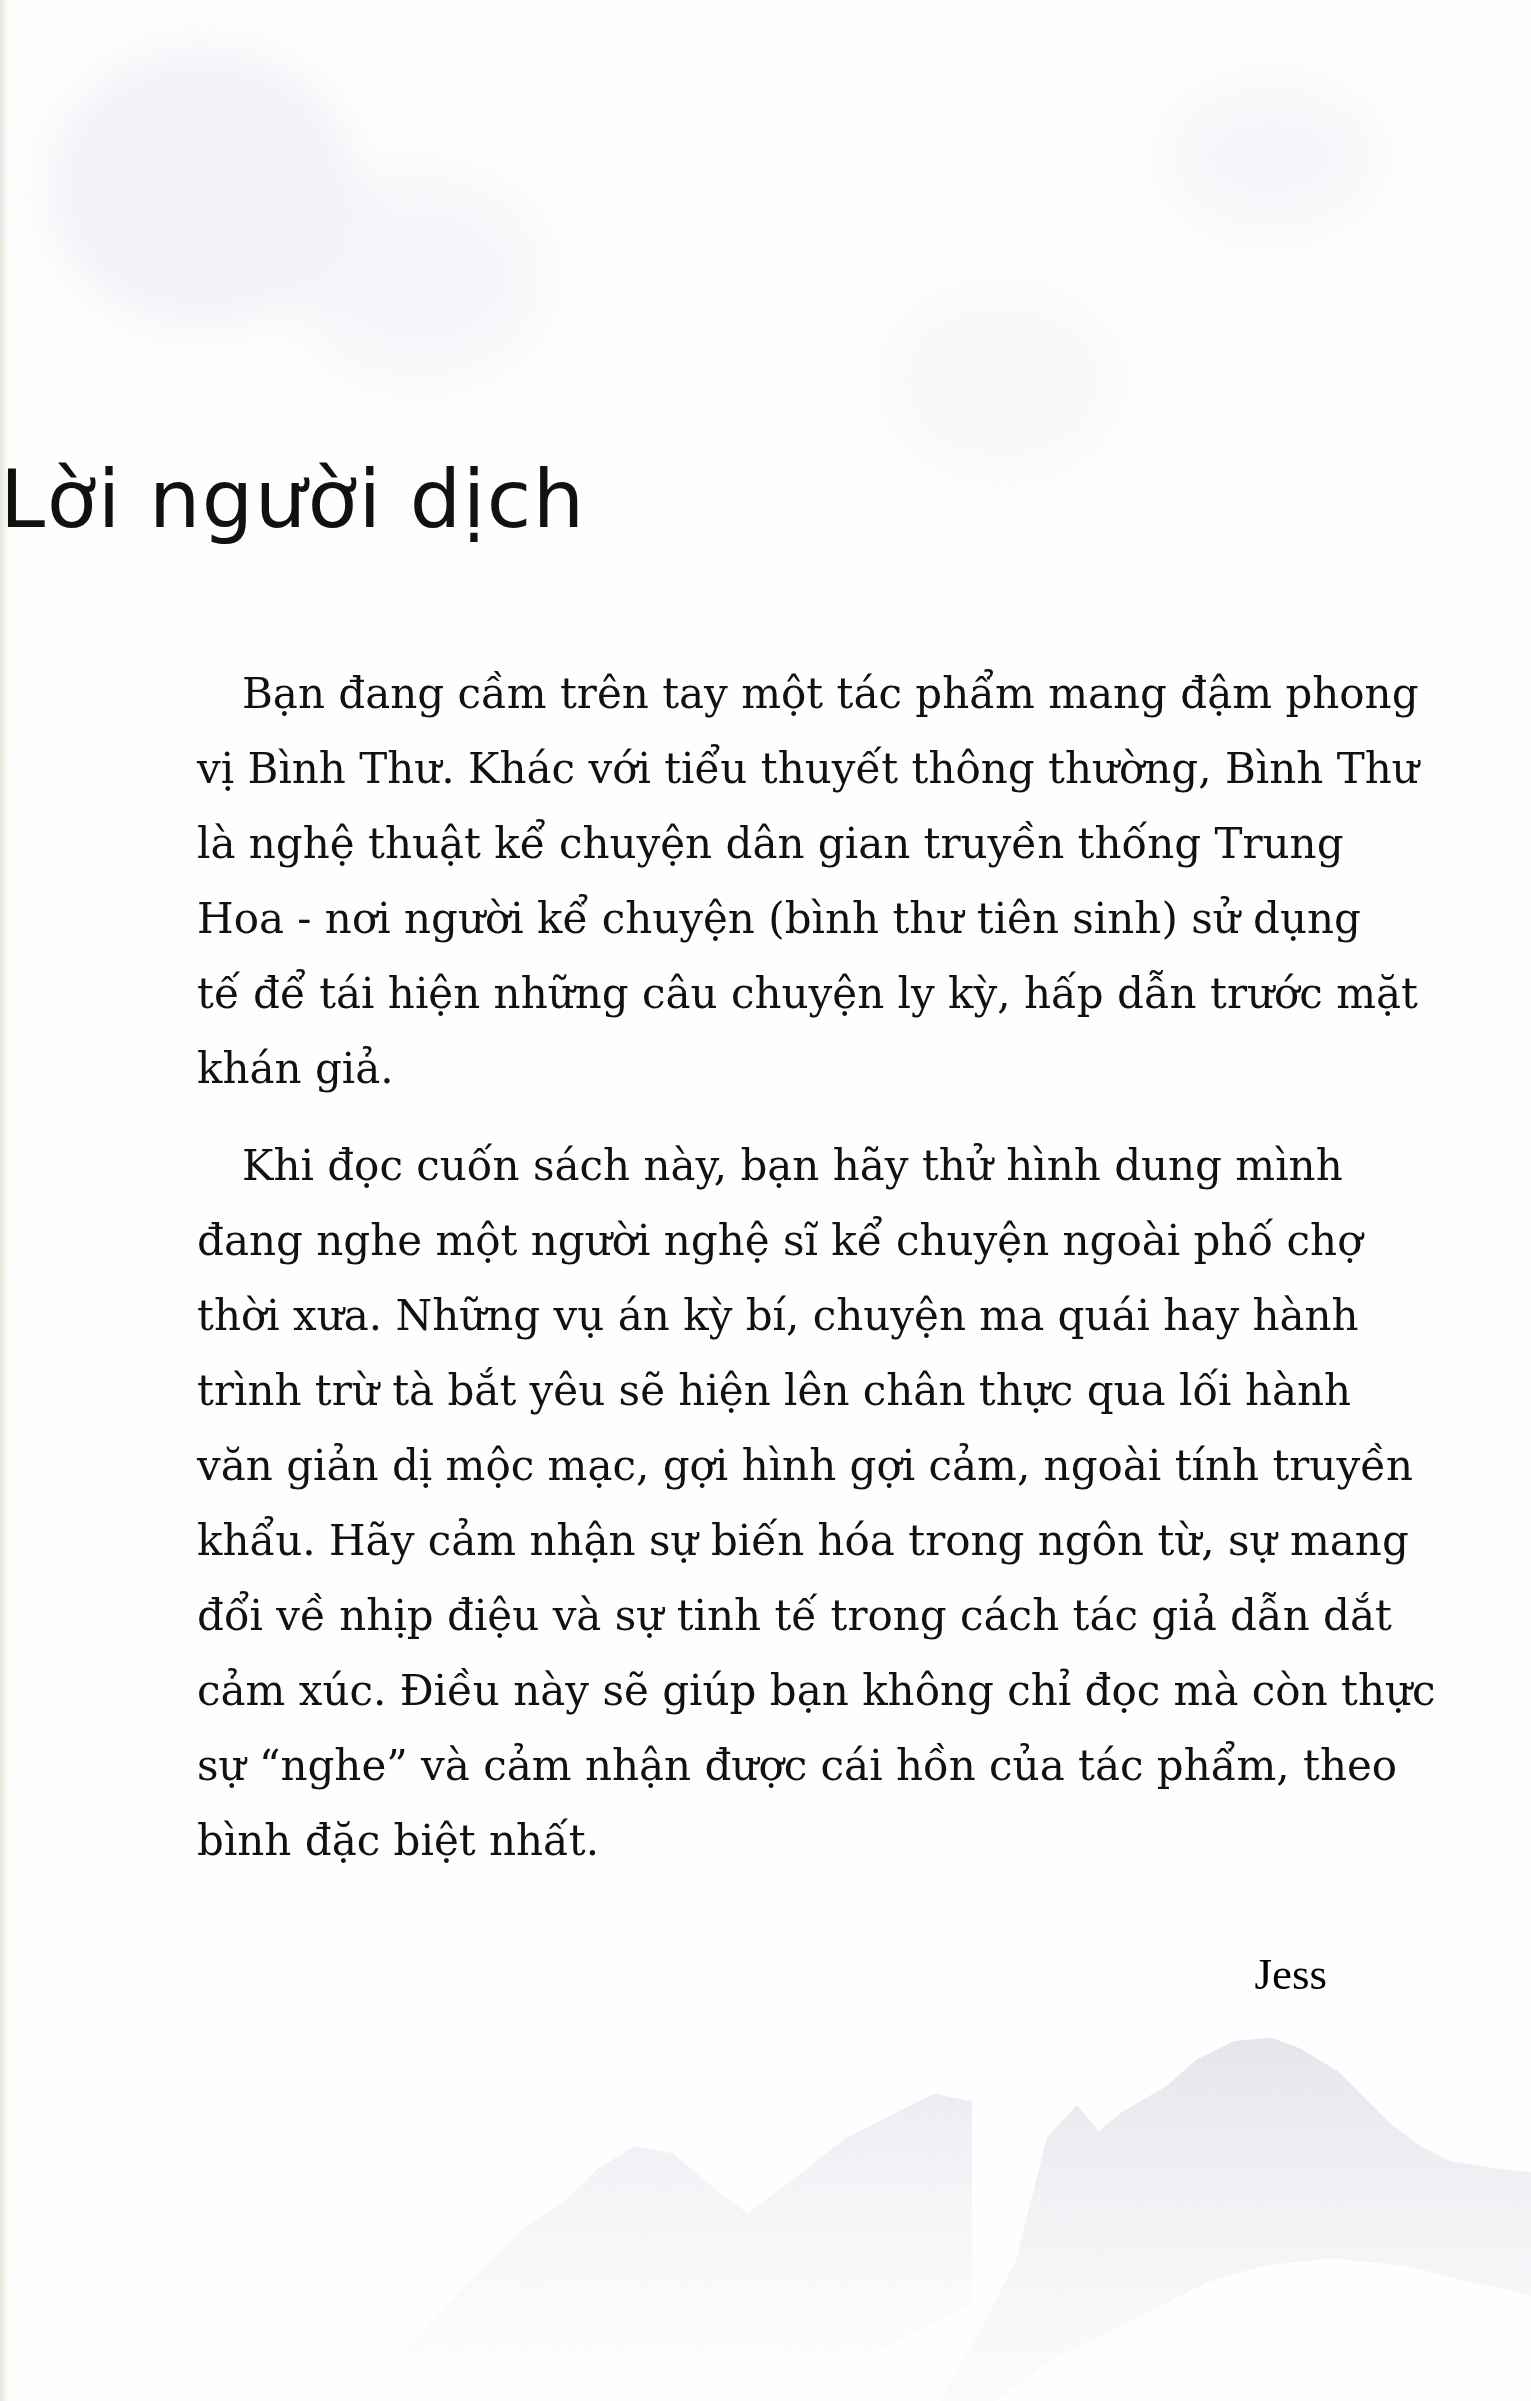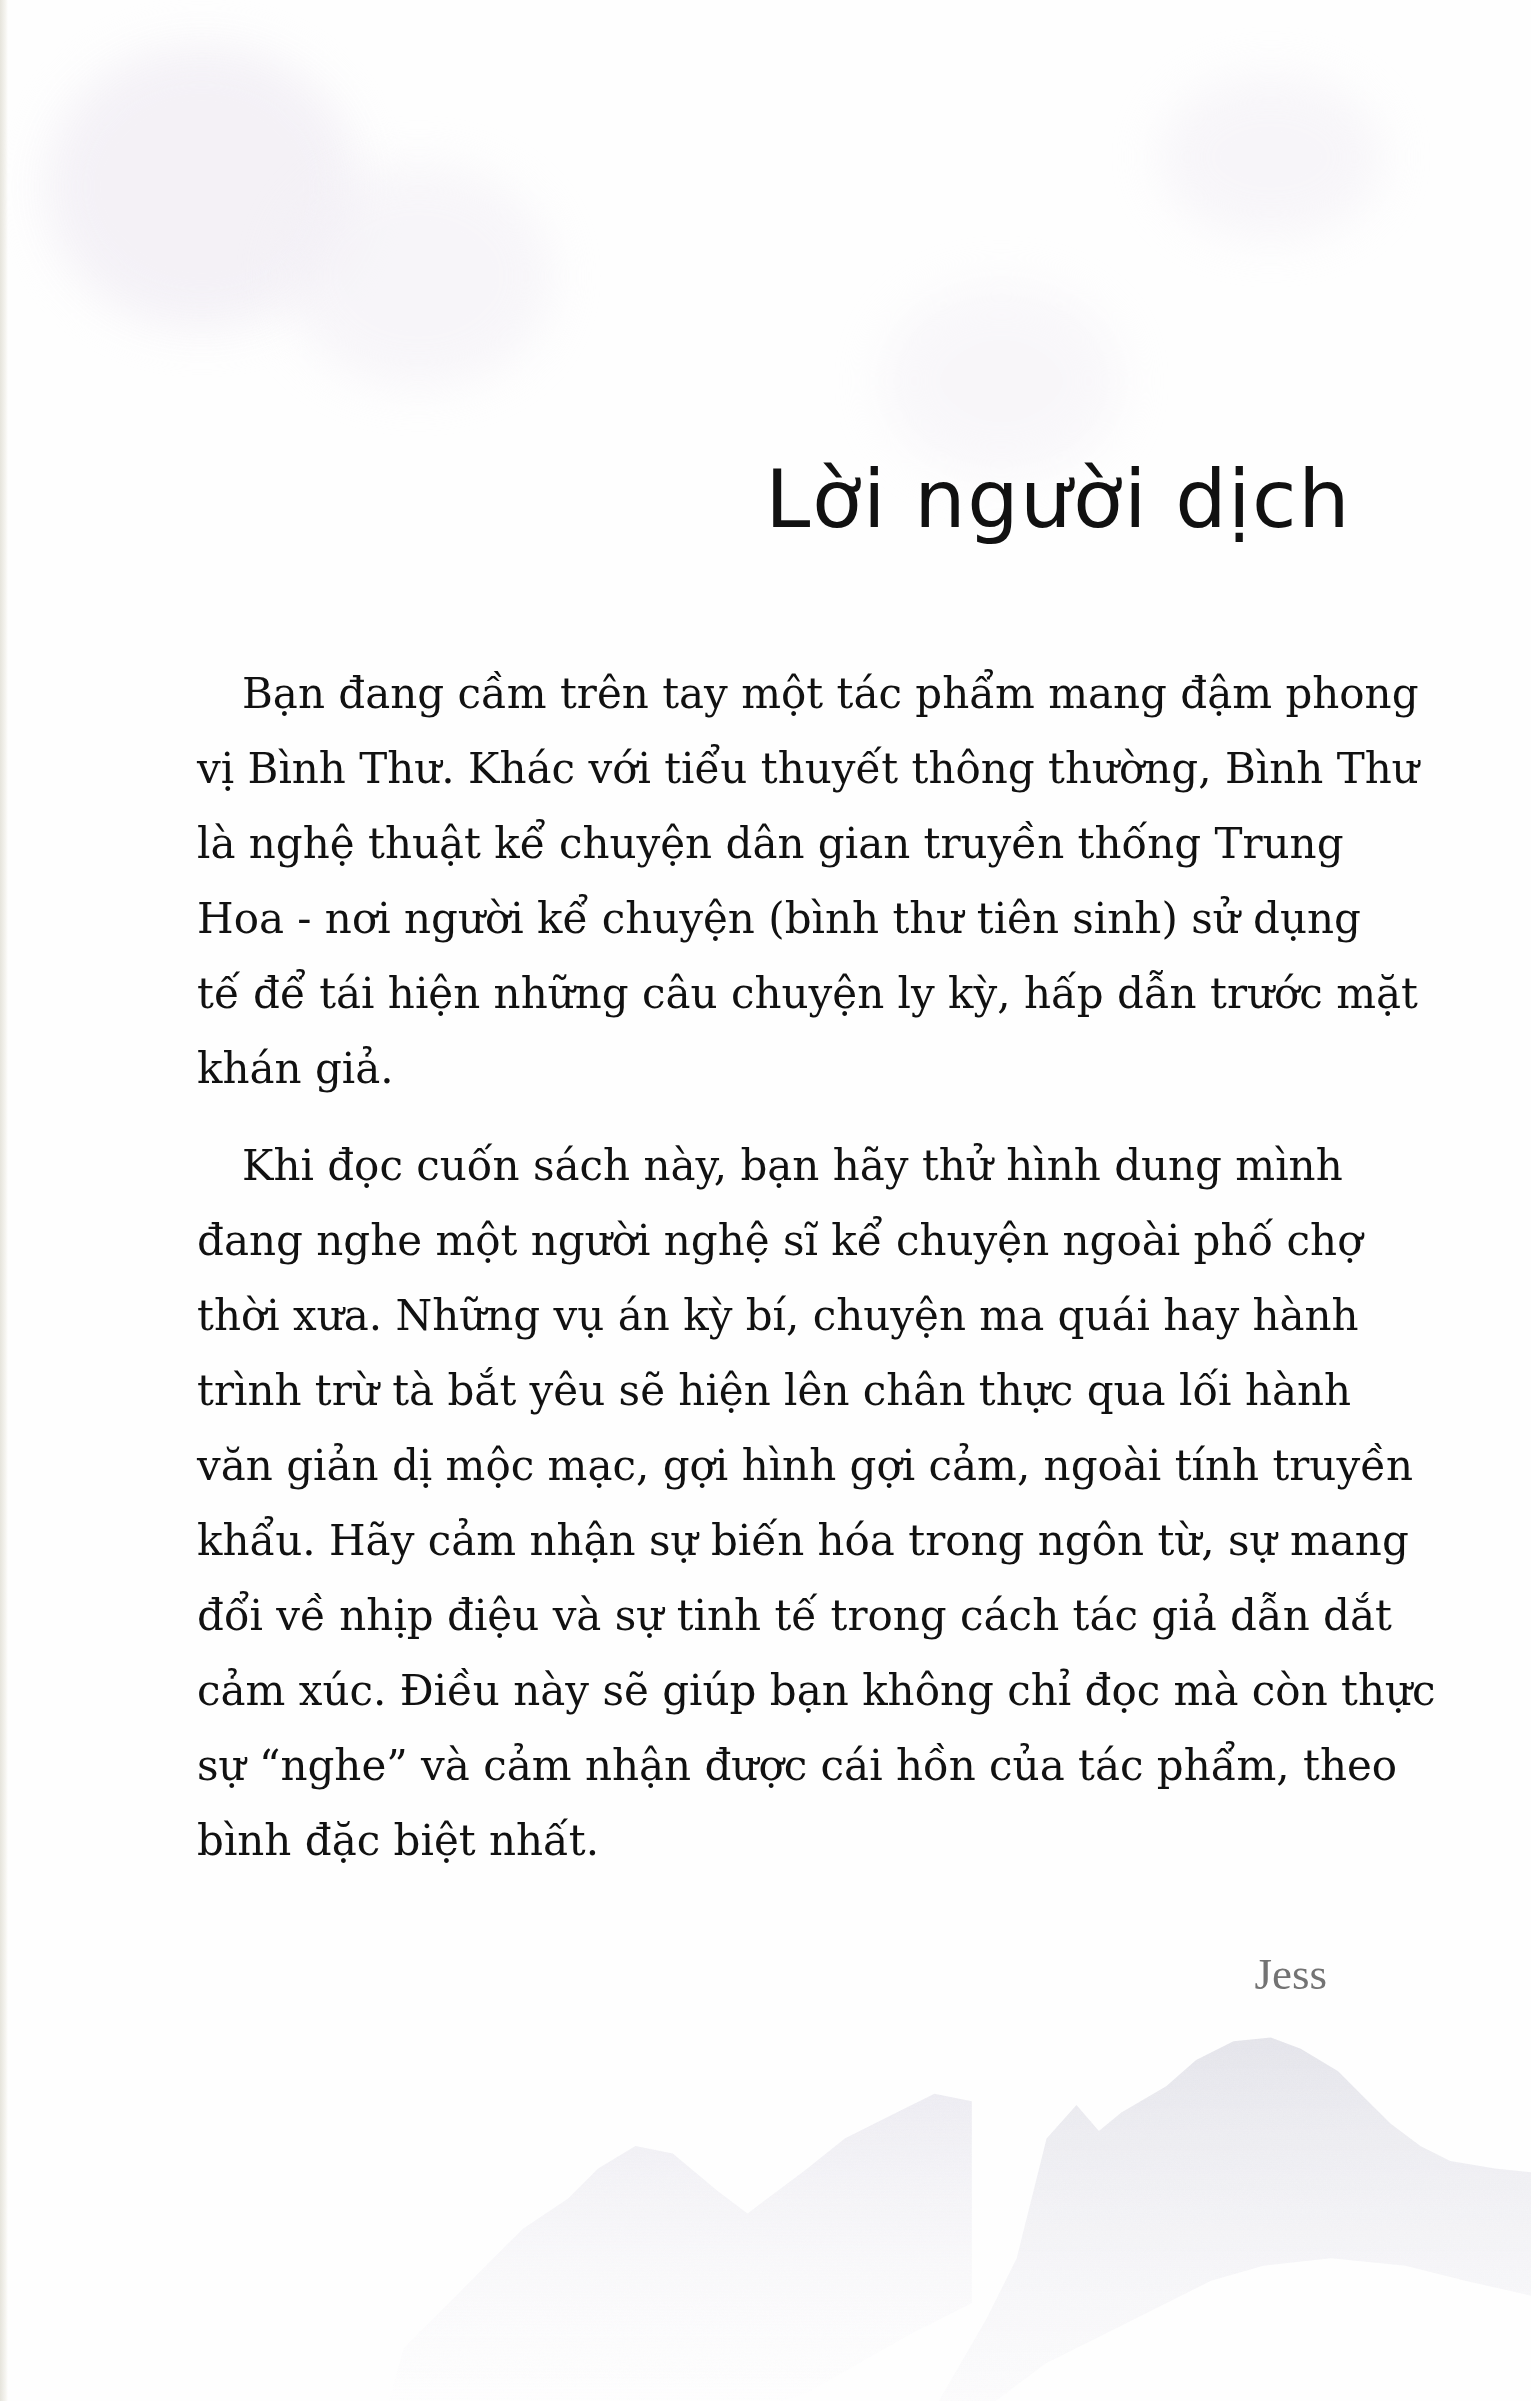--- a/index.html
+++ b/index.html
@@ -34,21 +34,21 @@
       border-radius: 50%;
       filter: blur(22.4px);
       background: #f3f0f6;
       opacity: 0.9;
     }
     .title {
       position: absolute;
       left: 0;
       width: 1351px;
       top: 452px;
-      text-align: right;
+      text-align: left;
       font-family: "DejaVu Sans", sans-serif;
       font-size: 81px;
       font-weight: normal;
       color: #111111;
       letter-spacing: 1.5px;
       margin: 0;
     }
     .body-text {
       position: absolute;
       left: 153px;
@@ -75,21 +75,21 @@
     }
     .para-gap {
       height: 22.4px;
     }
     .signature {
       position: absolute;
       right: 204px;
       top: 1948px;
       font-family: "Liberation Serif", serif;
       font-size: 45px;
-      color: #737373;
+      color: #000000;
     }
     .mountains {
       position: absolute;
       left: 0;
       top: 1944px;
       width: 1531px;
       height: 458px;
     }
   </style>
 </head>

